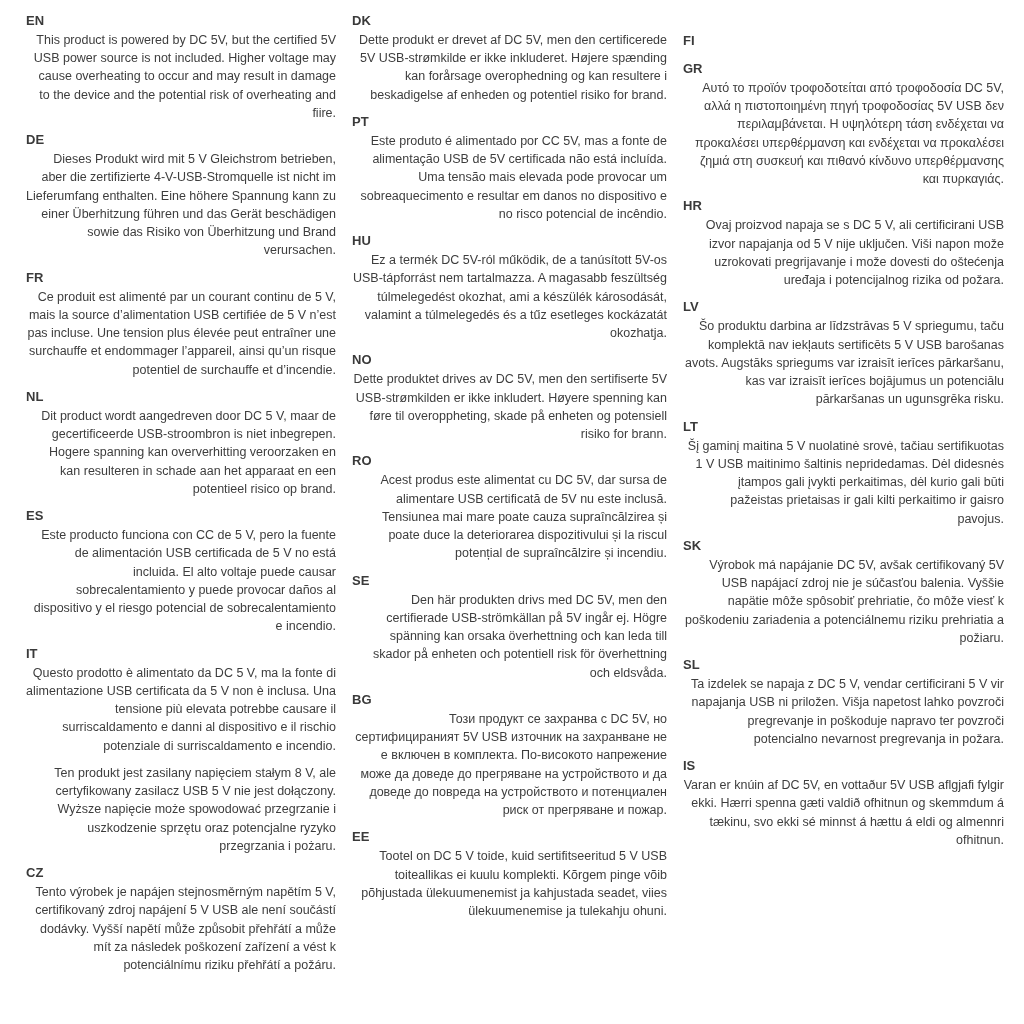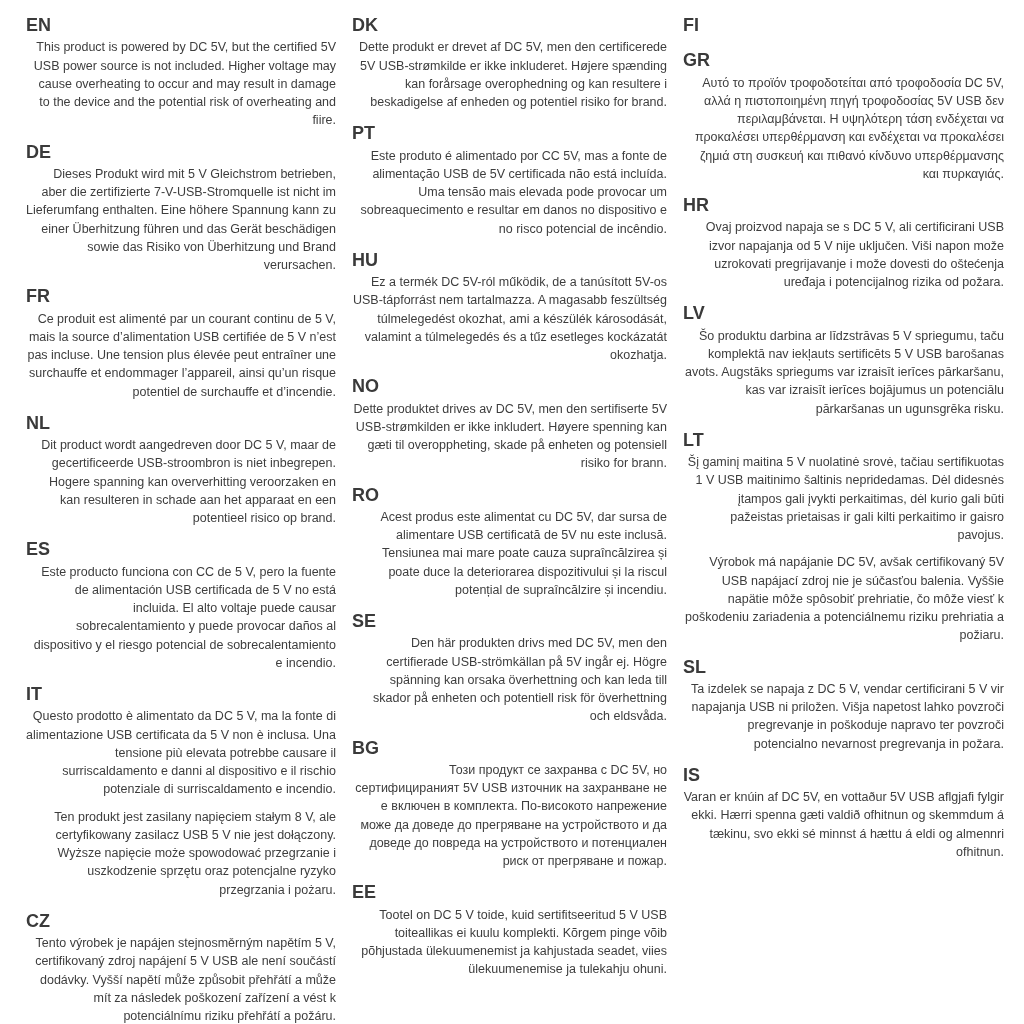--- a/index.html
+++ b/index.html
@@ -21,27 +21,27 @@
     display: flex;
     background: #ffffff;
     color: #3d3d3d;
   }
   .col {
     box-sizing: border-box;
     padding-right: 16px;
   }
   .col-1 { width: 326px; }
   .col-2 { width: 331px; }
-  .col-3 { width: 337px; }
+  .col-3 { width: 337px; margin-top: 20px; }
   .lang-section {
     margin: 0 0 9px 0;
   }
   .lang-code {
     font-weight: 700;
-    font-size: 18px;
+    font-size: 13px;
     line-height: 1.46;
     color: #3a3a3a;
   }
   .lang-text {
     margin: 0;
     font-size: 12.5px;
     line-height: 1.46;
     color: #3d3d3d;
     text-align: right;
   }
@@ -51,21 +51,21 @@
 
 <div class="page">
 
   <div class="col col-1">
     <section class="lang-section">
       <div class="lang-code">EN</div>
       <p class="lang-text">This product is powered by DC 5V, but the certified 5V USB power source is not included. Higher voltage may cause overheating to occur and may result in damage to the device and the potential risk of overheating and fiire.</p>
     </section>
     <section class="lang-section">
       <div class="lang-code">DE</div>
-      <p class="lang-text">Dieses Produkt wird mit 5 V Gleichstrom betrieben, aber die zertifizierte 7-V-USB-Stromquelle ist nicht im Lieferumfang enthalten. Eine höhere Spannung kann zu einer Überhitzung führen und das Gerät beschädigen sowie das Risiko von Überhitzung und Brand verursachen.</p>
+      <p class="lang-text">Dieses Produkt wird mit 5 V Gleichstrom betrieben, aber die zertifizierte 4-V-USB-Stromquelle ist nicht im Lieferumfang enthalten. Eine höhere Spannung kann zu einer Überhitzung führen und das Gerät beschädigen sowie das Risiko von Überhitzung und Brand verursachen.</p>
     </section>
     <section class="lang-section">
       <div class="lang-code">FR</div>
       <p class="lang-text">Ce produit est alimenté par un courant continu de 5 V, mais la source d’alimentation USB certifiée de 5 V n’est pas incluse. Une tension plus élevée peut entraîner une surchauffe et endommager l’appareil, ainsi qu’un risque potentiel de surchauffe et d’incendie.</p>
     </section>
     <section class="lang-section">
       <div class="lang-code">NL</div>
       <p class="lang-text">Dit product wordt aangedreven door DC 5 V, maar de gecertificeerde USB-stroombron is niet inbegrepen. Hogere spanning kan oververhitting veroorzaken en kan resulteren in schade aan het apparaat en een potentieel risico op brand.</p>
     </section>
     <section class="lang-section">
@@ -93,21 +93,21 @@
     <section class="lang-section">
       <div class="lang-code">PT</div>
       <p class="lang-text">Este produto é alimentado por CC 5V, mas a fonte de alimentação USB de 5V certificada não está incluída. Uma tensão mais elevada pode provocar um sobreaquecimento e resultar em danos no dispositivo e no risco potencial de incêndio.</p>
     </section>
     <section class="lang-section">
       <div class="lang-code">HU</div>
       <p class="lang-text">Ez a termék DC 5V-ról működik, de a tanúsított 5V-os USB-tápforrást nem tartalmazza. A magasabb feszültség túlmelegedést okozhat, ami a készülék károsodását, valamint a túlmelegedés és a tűz esetleges kockázatát okozhatja.</p>
     </section>
     <section class="lang-section">
       <div class="lang-code">NO</div>
-      <p class="lang-text">Dette produktet drives av DC 5V, men den sertifiserte 5V USB-strømkilden er ikke inkludert. Høyere spenning kan gæti til overoppheting, skade på enheten og potensiell risiko for brann.</p>
+      <p class="lang-text">Dette produktet drives av DC 5V, men den sertifiserte 5V USB-strømkilden er ikke inkludert. Høyere spenning kan føre til overoppheting, skade på enheten og potensiell risiko for brann.</p>
     </section>
     <section class="lang-section">
       <div class="lang-code">RO</div>
       <p class="lang-text">Acest produs este alimentat cu DC 5V, dar sursa de alimentare USB certificată de 5V nu este inclusă. Tensiunea mai mare poate cauza supraîncălzirea și poate duce la deteriorarea dispozitivului și la riscul potențial de supraîncălzire și incendiu.</p>
     </section>
     <section class="lang-section">
       <div class="lang-code">SE</div>
       <p class="lang-text">Den här produkten drivs med DC 5V, men den certifierade USB-strömkällan på 5V ingår ej. Högre spänning kan orsaka överhettning och kan leda till skador på enheten och potentiell risk för överhettning och eldsvåda.</p>
     </section>
     <section class="lang-section">
@@ -134,20 +134,21 @@
     </section>
     <section class="lang-section">
       <div class="lang-code">LV</div>
       <p class="lang-text">Šo produktu darbina ar līdzstrāvas 5 V spriegumu, taču komplektā nav iekļauts sertificēts 5 V USB barošanas avots. Augstāks spriegums var izraisīt ierīces pārkaršanu, kas var izraisīt ierīces bojājumus un potenciālu pārkaršanas un ugunsgrēka risku.</p>
     </section>
     <section class="lang-section">
       <div class="lang-code">LT</div>
       <p class="lang-text">Šį gaminį maitina 5 V nuolatinė srovė, tačiau sertifikuotas 1 V USB maitinimo šaltinis nepridedamas. Dėl didesnės įtampos gali įvykti perkaitimas, dėl kurio gali būti pažeistas prietaisas ir gali kilti perkaitimo ir gaisro pavojus.</p>
     </section>
     <section class="lang-section">
+      <div class="lang-code">SK</div>
       <p class="lang-text">Výrobok má napájanie DC 5V, avšak certifikovaný 5V USB napájací zdroj nie je súčasťou balenia. Vyššie napätie môže spôsobiť prehriatie, čo môže viesť k poškodeniu zariadenia a potenciálnemu riziku prehriatia a požiaru.</p>
     </section>
     <section class="lang-section">
       <div class="lang-code">SL</div>
       <p class="lang-text">Ta izdelek se napaja z DC 5 V, vendar certificirani 5 V vir napajanja USB ni priložen. Višja napetost lahko povzroči pregrevanje in poškoduje napravo ter povzroči potencialno nevarnost pregrevanja in požara.</p>
     </section>
     <section class="lang-section">
       <div class="lang-code">IS</div>
       <p class="lang-text">Varan er knúin af DC 5V, en vottaður 5V USB aflgjafi fylgir ekki. Hærri spenna gæti valdið ofhitnun og skemmdum á tækinu, svo ekki sé minnst á hættu á eldi og almennri ofhitnun.</p>
     </section>

